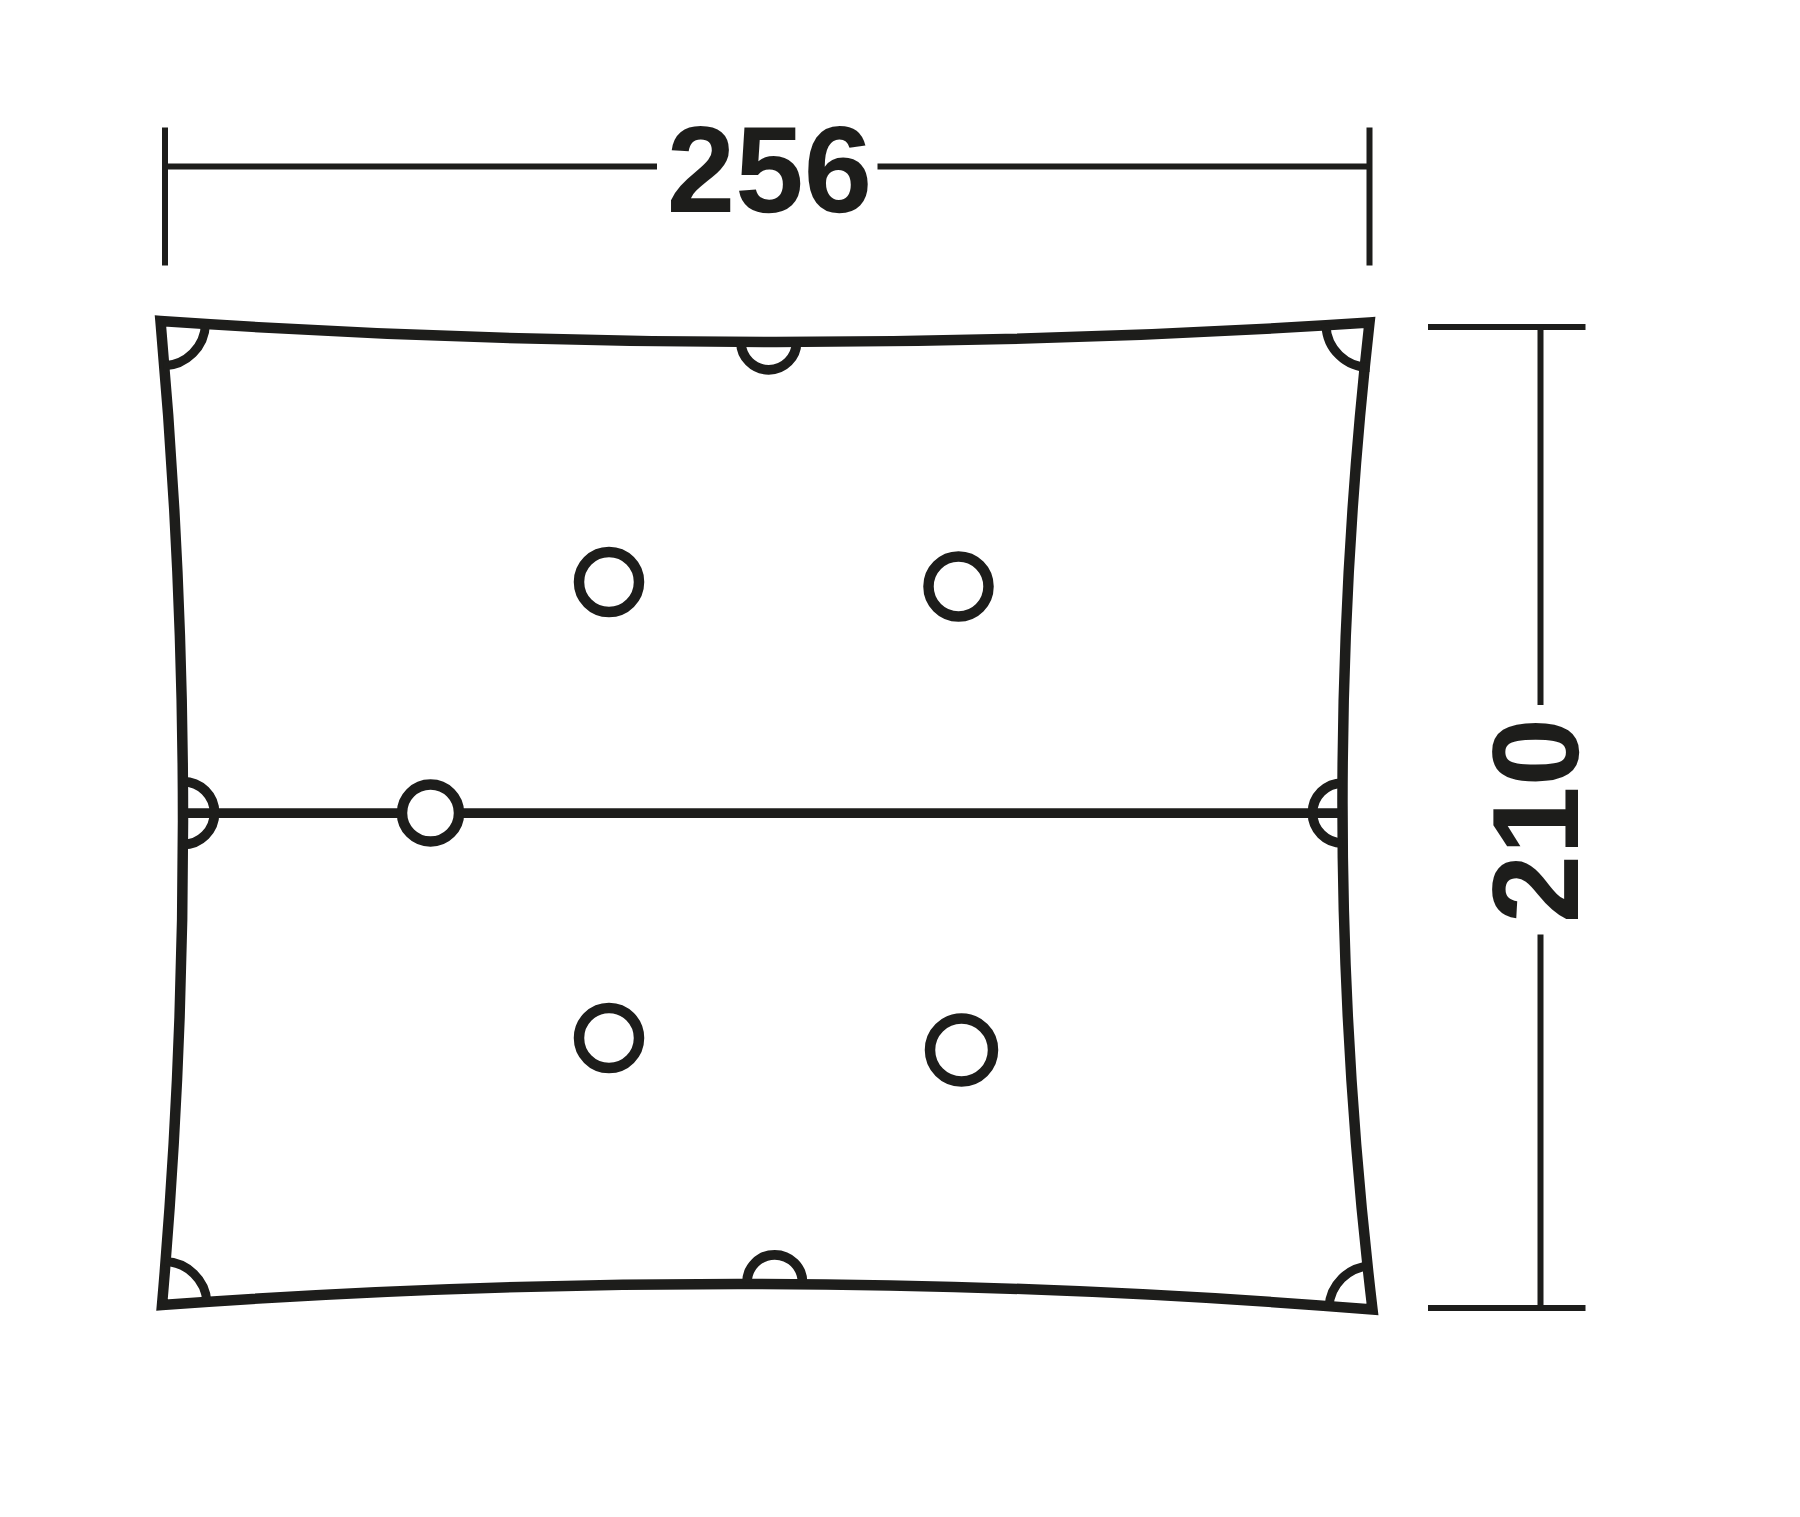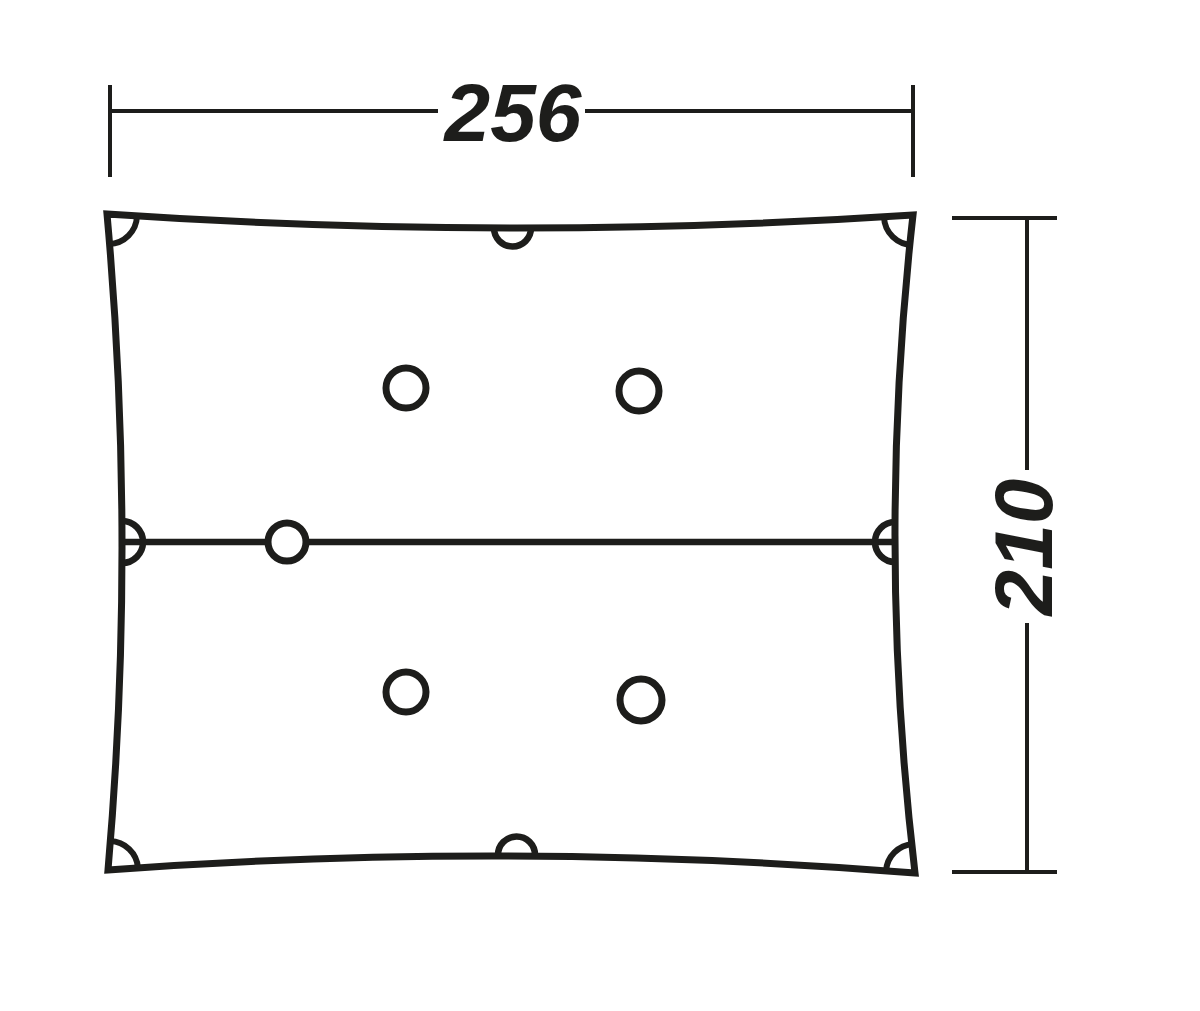--- a/index.html
+++ b/index.html
@@ -4,21 +4,20 @@
 <style>
   :root { --ink:#1d1d1b; --background:#ffffff; }
   * { margin:0; padding:0; box-sizing:border-box; }
   html,body { background:var(--background,#fff); }
   .canvas {
     position:relative;
     width:1200px; height:1011px;
     background:var(--background,#fff);
     overflow:hidden;
     font-family:"Liberation Sans", sans-serif;
-    font-style:italic;
   }
   svg { display:block; }
   .dim-label {
     font-family:"Liberation Sans", sans-serif;
     font-weight:700;
     font-size:82px;
     fill:var(--ink);
     stroke:none;
     letter-spacing:0px;
   }

